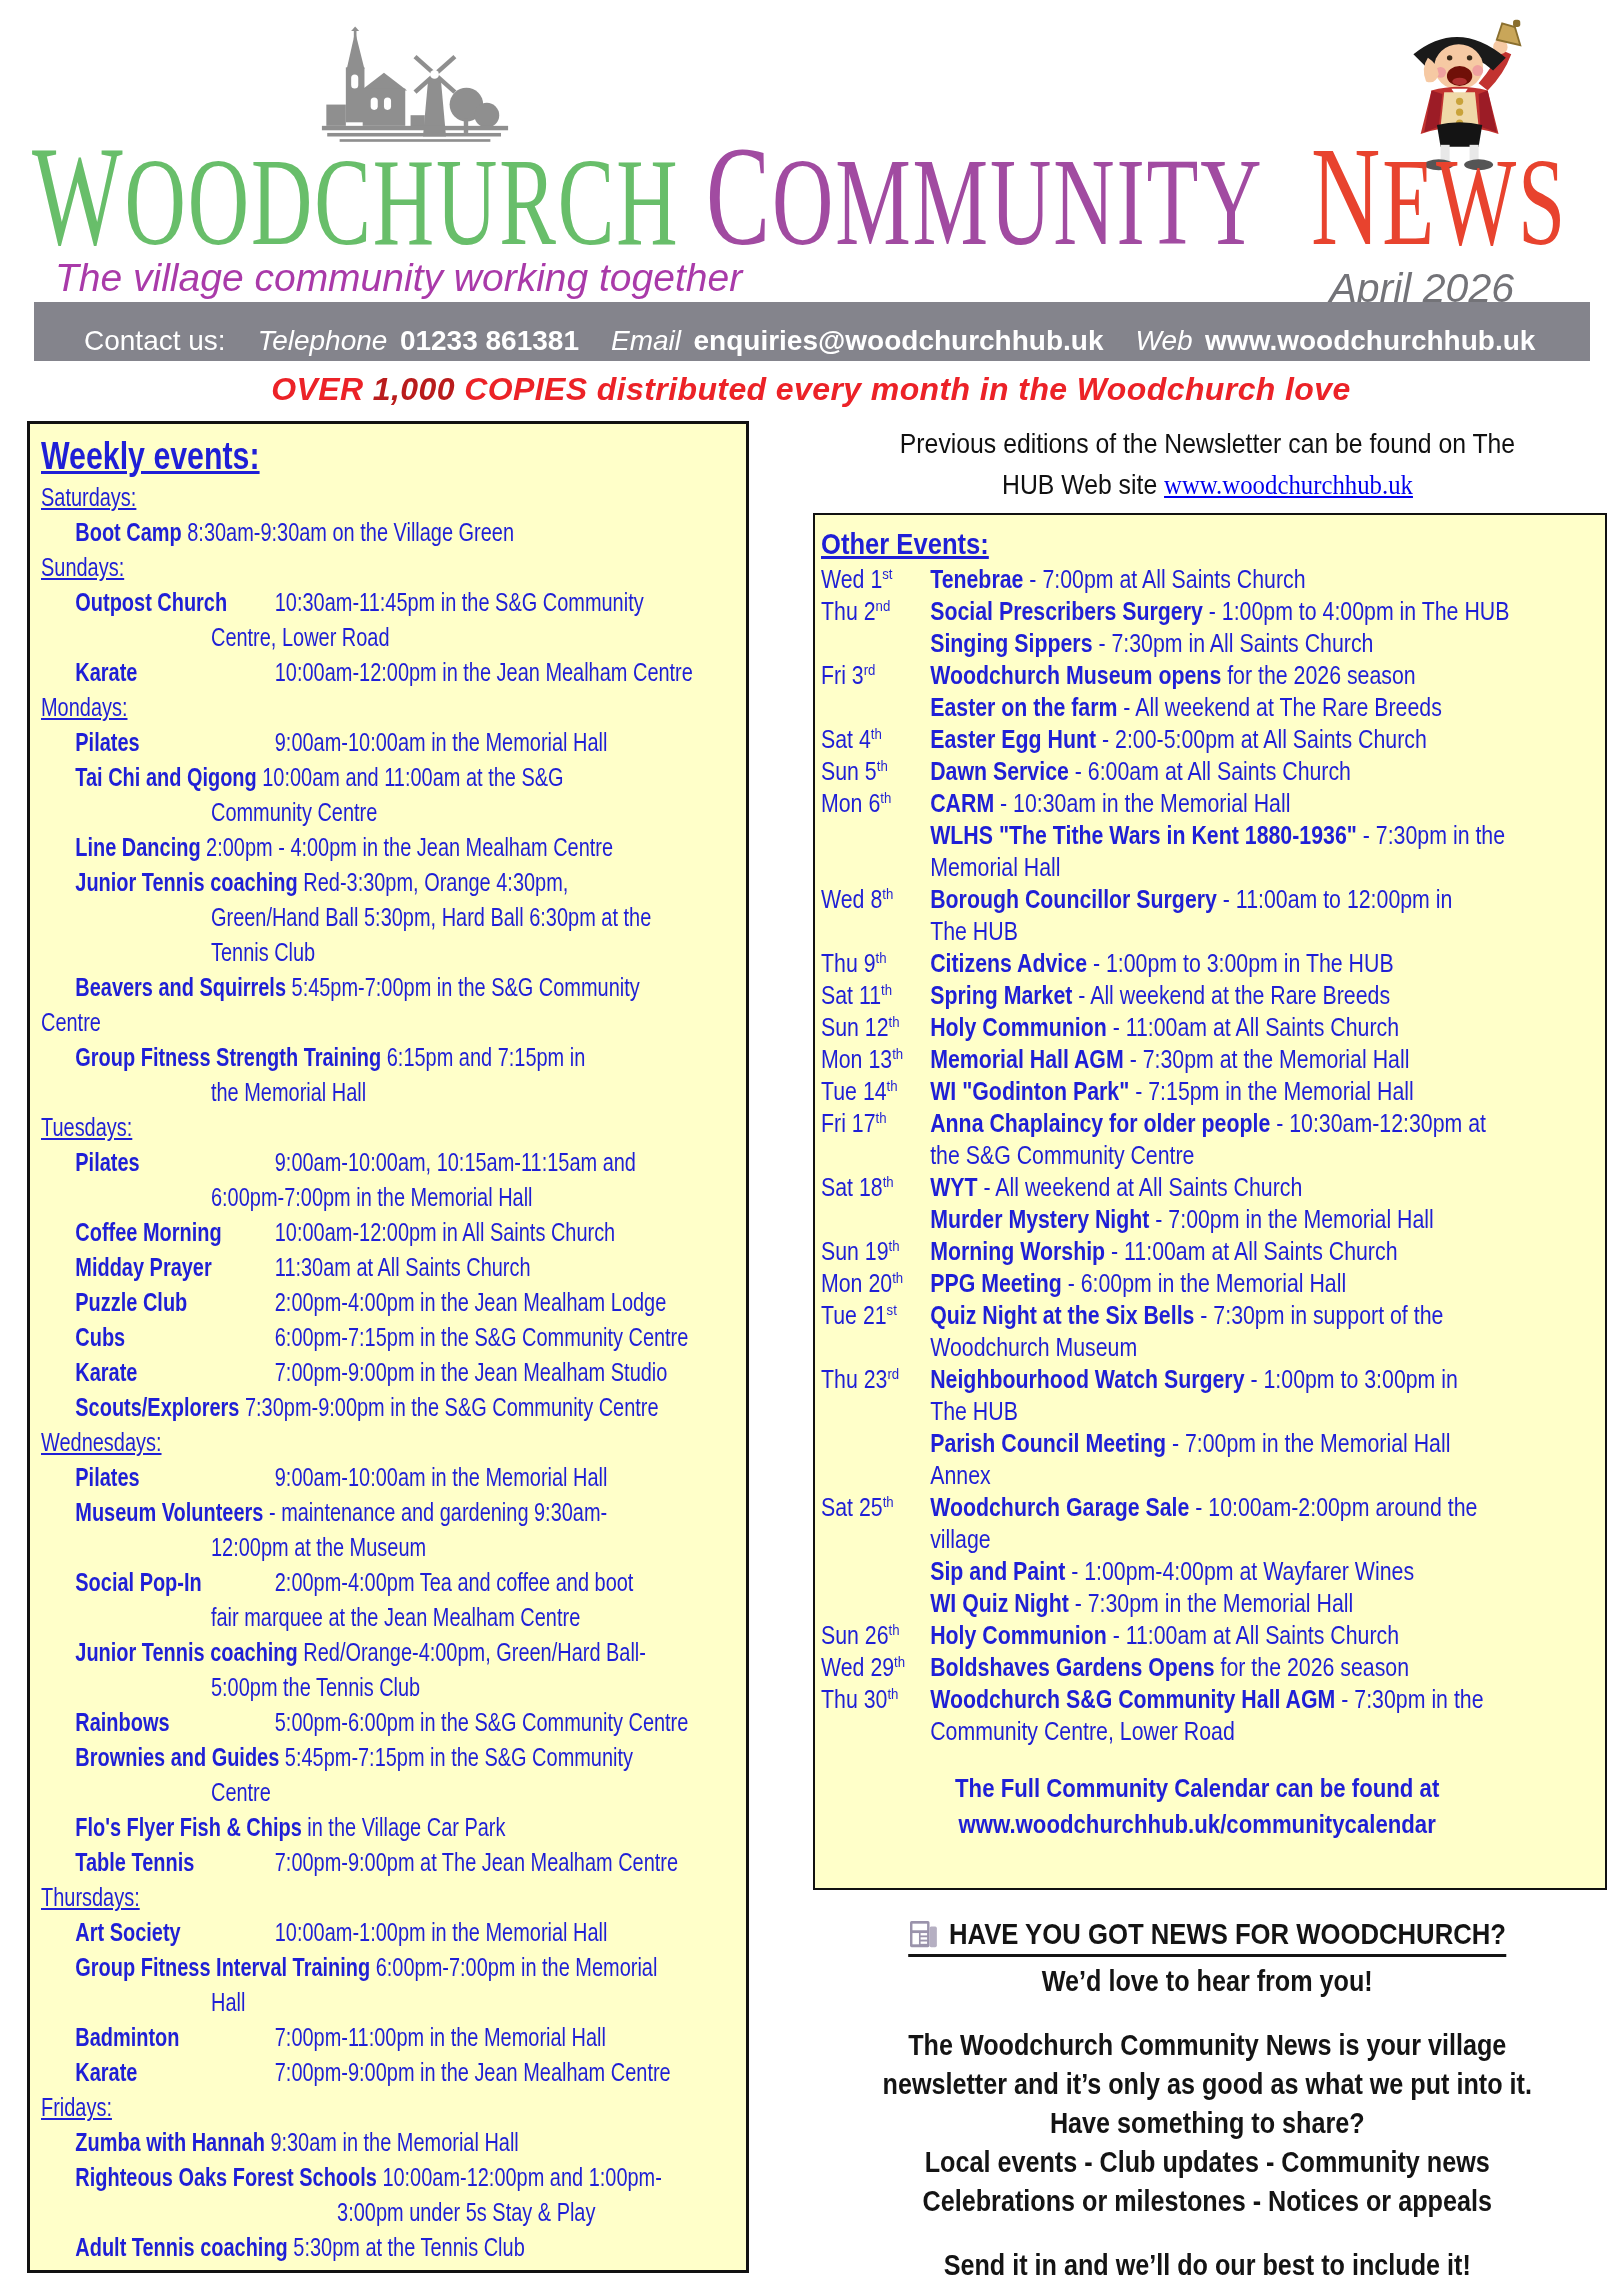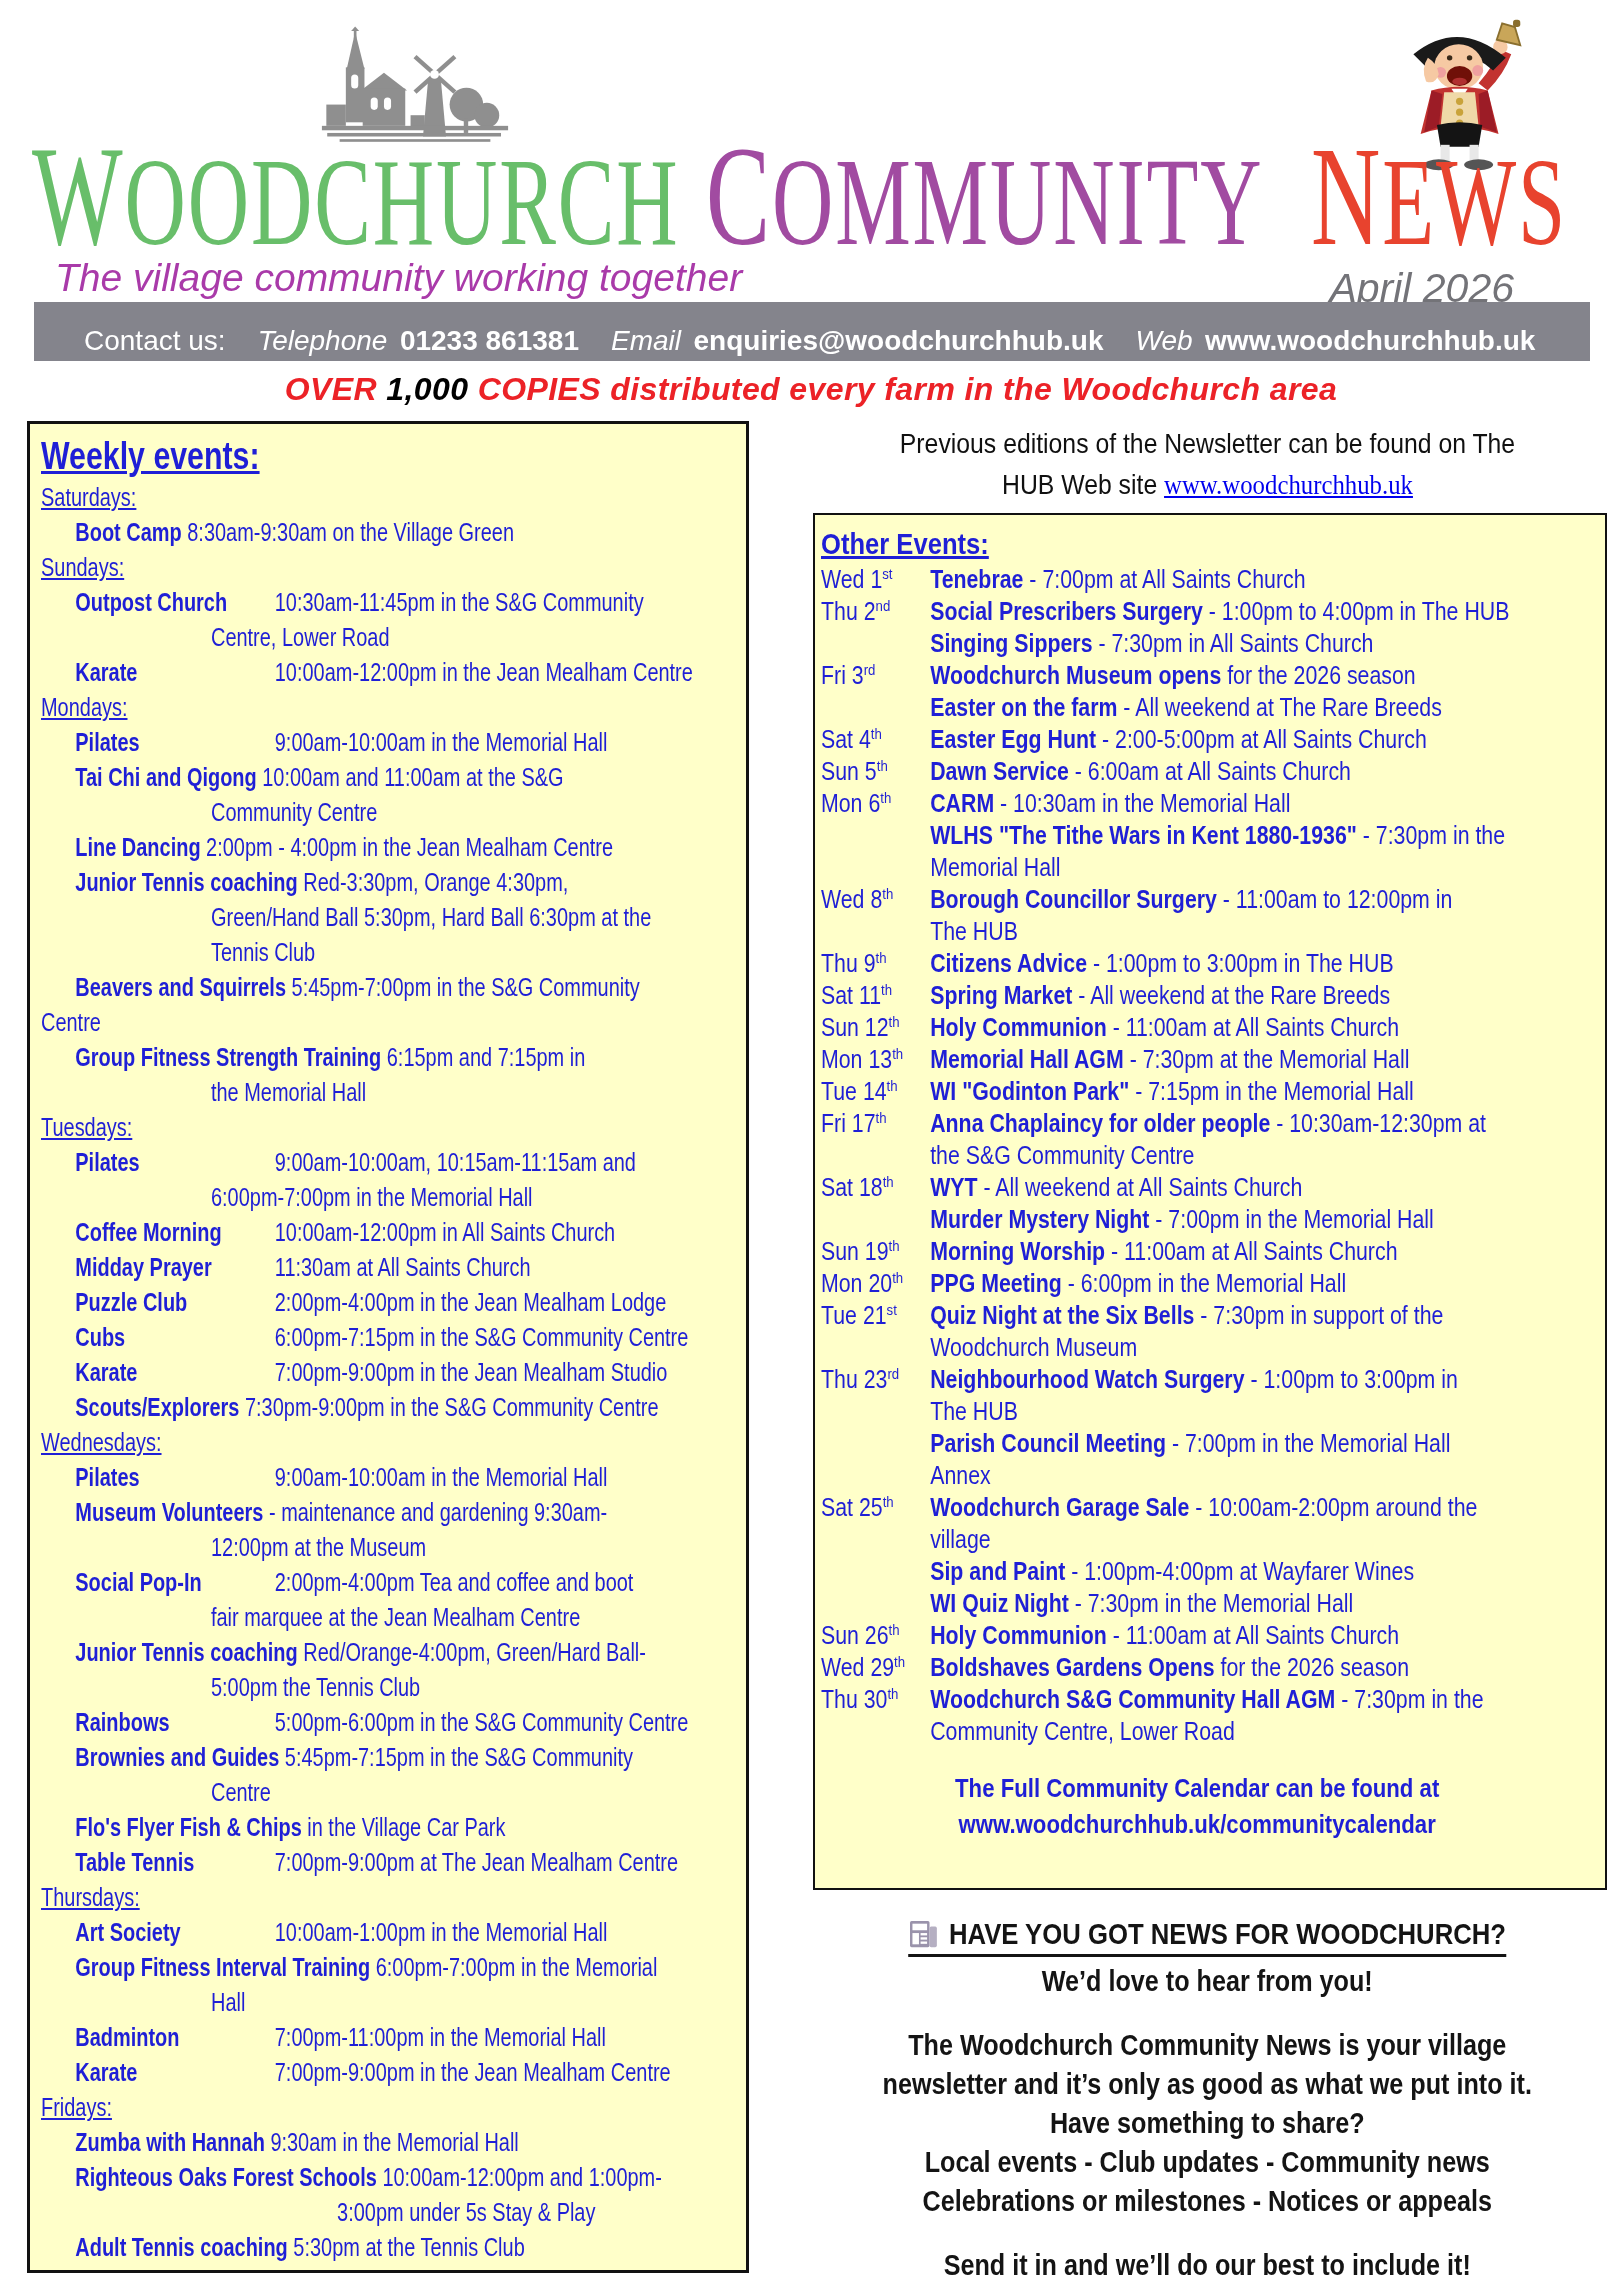--- a/index.html
+++ b/index.html
@@ -23,21 +23,21 @@
   .contactbar{position:absolute;left:34px;top:302px;width:1556px;height:59px;background:#84848c;
               color:#ffffff;font-size:28px;padding:12px;box-sizing:border-box;}
   .contactbar .inner{padding:10.7px 0 0 38px;white-space:nowrap;}
   .c-it{font-style:italic;}
   .c-b{font-weight:bold;}
   .c-gap{display:inline-block;width:32px;}
   .c-gap-s{display:inline-block;width:12.5px;}
 
   .circ{position:absolute;left:0;top:371px;width:1622px;text-align:center;
         font-size:32px;font-weight:bold;font-style:italic;color:#ec2227;letter-spacing:0.4px;}
-  .circ .navy{color:#000000;}
+  .circ .navy{color:#b91c1c;}
 
   
   .prevnote{position:absolute;left:811px;top:423px;width:896px;transform:scaleX(0.885);
             transform-origin:left top;text-align:center;font-size:28px;line-height:41px;color:#101010;}
   .prevnote a{font-family:"Liberation Serif",serif;color:#0000ee;text-decoration:underline;}
 
   
   .weeklybox{position:absolute;left:27px;top:421px;width:722px;height:1852px;box-sizing:border-box;
              background:#ffffc9;border:3.6px solid #111111;padding:9px 10.7px;overflow:hidden;}
   .wsqueeze{width:869px;transform:scaleX(0.798);transform-origin:left top;color:#1f1fd6;}
@@ -151,21 +151,21 @@
   <div class="tagline">The village community working together</div>
   <div class="issue">April 2026</div>
 
   <div class="contactbar">
     <div class="inner">
       <span>Contact us:</span><span class="c-gap"></span><span class="c-it">Telephone</span><span class="c-gap-s"></span><span class="c-b">01233 861381</span><span class="c-gap"></span><span class="c-it">Email</span><span class="c-gap-s"></span><span class="c-b">enquiries@woodchurchhub.uk</span><span class="c-gap"></span><span class="c-it">Web</span><span class="c-gap-s"></span><span class="c-b">www.woodchurchhub.uk</span>
     </div>
   </div>
 
   <div class="circ">
-    <span>OVER </span><span class="navy">1,000</span><span> COPIES distributed every farm in the Woodchurch area</span>
+    <span>OVER </span><span class="navy">1,000</span><span> COPIES distributed every month in the Woodchurch love</span>
   </div>
 
   <div class="prevnote">
     <div>Previous editions of the Newsletter can be found on The</div>
     <div><span>HUB Web site </span><a href="#">www.woodchurchhub.uk</a></div>
   </div>
 
   <div class="weeklybox">
     <div class="wsqueeze">
       <div class="wtitle">Weekly events:</div>

